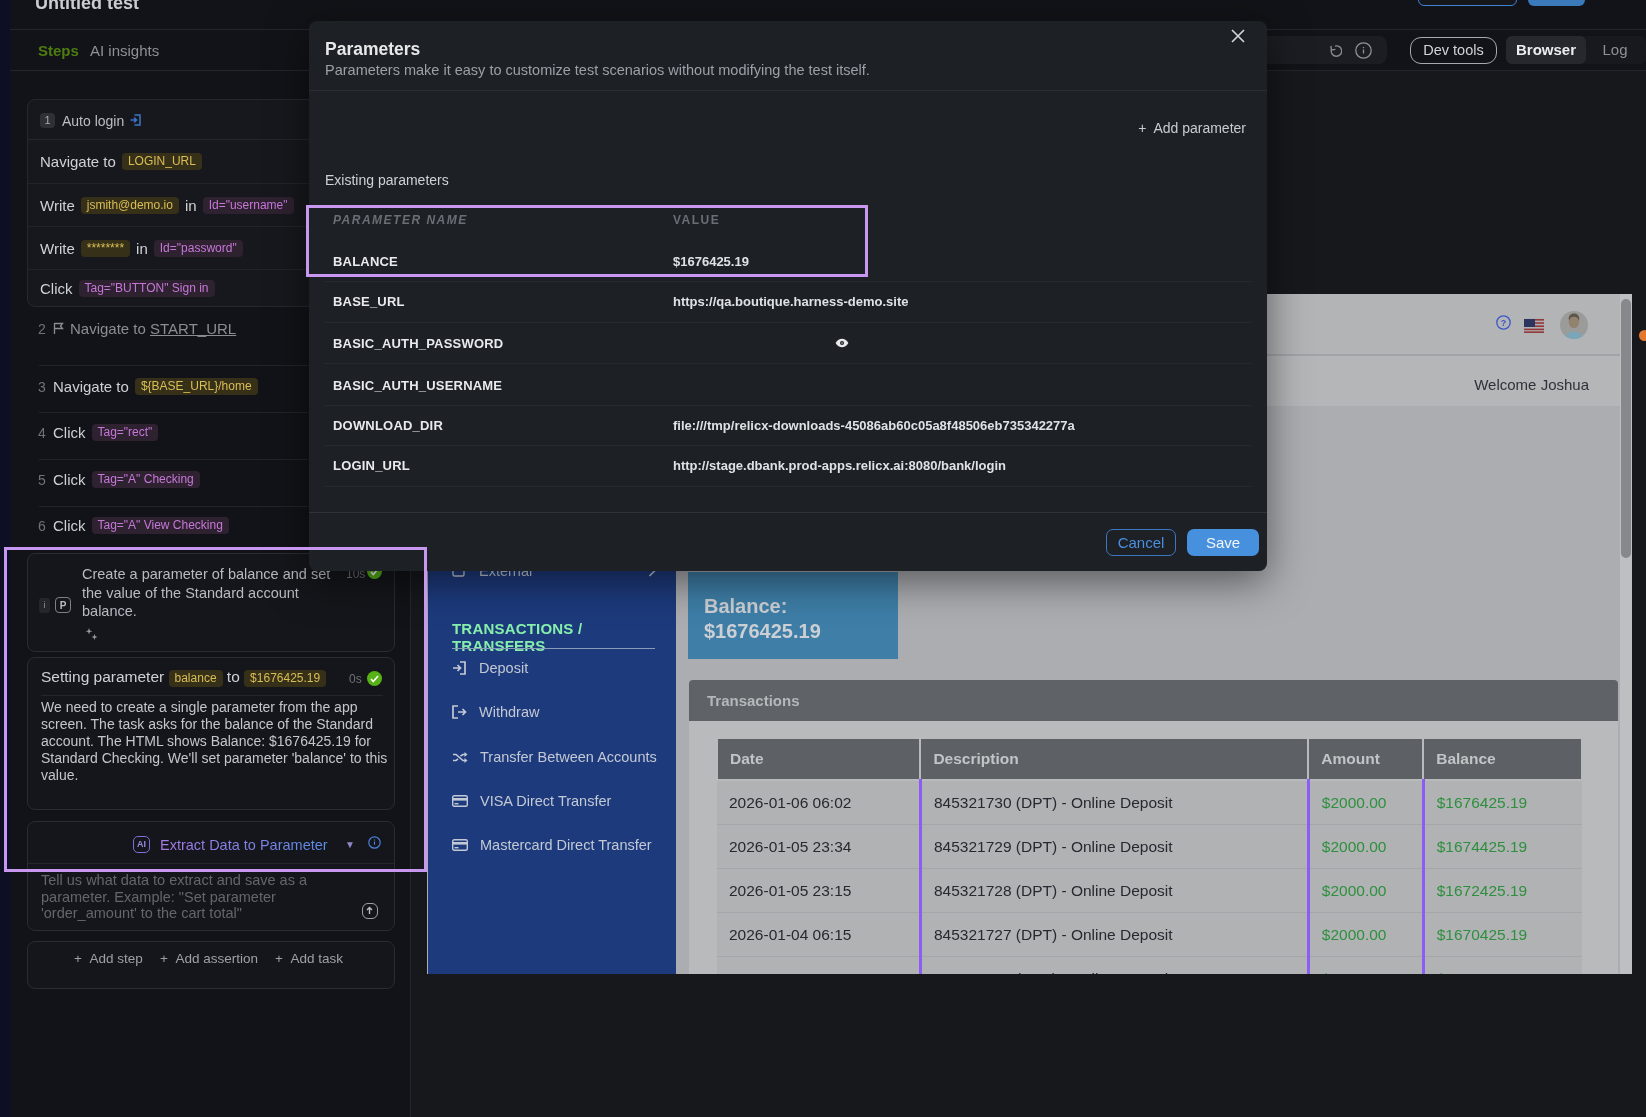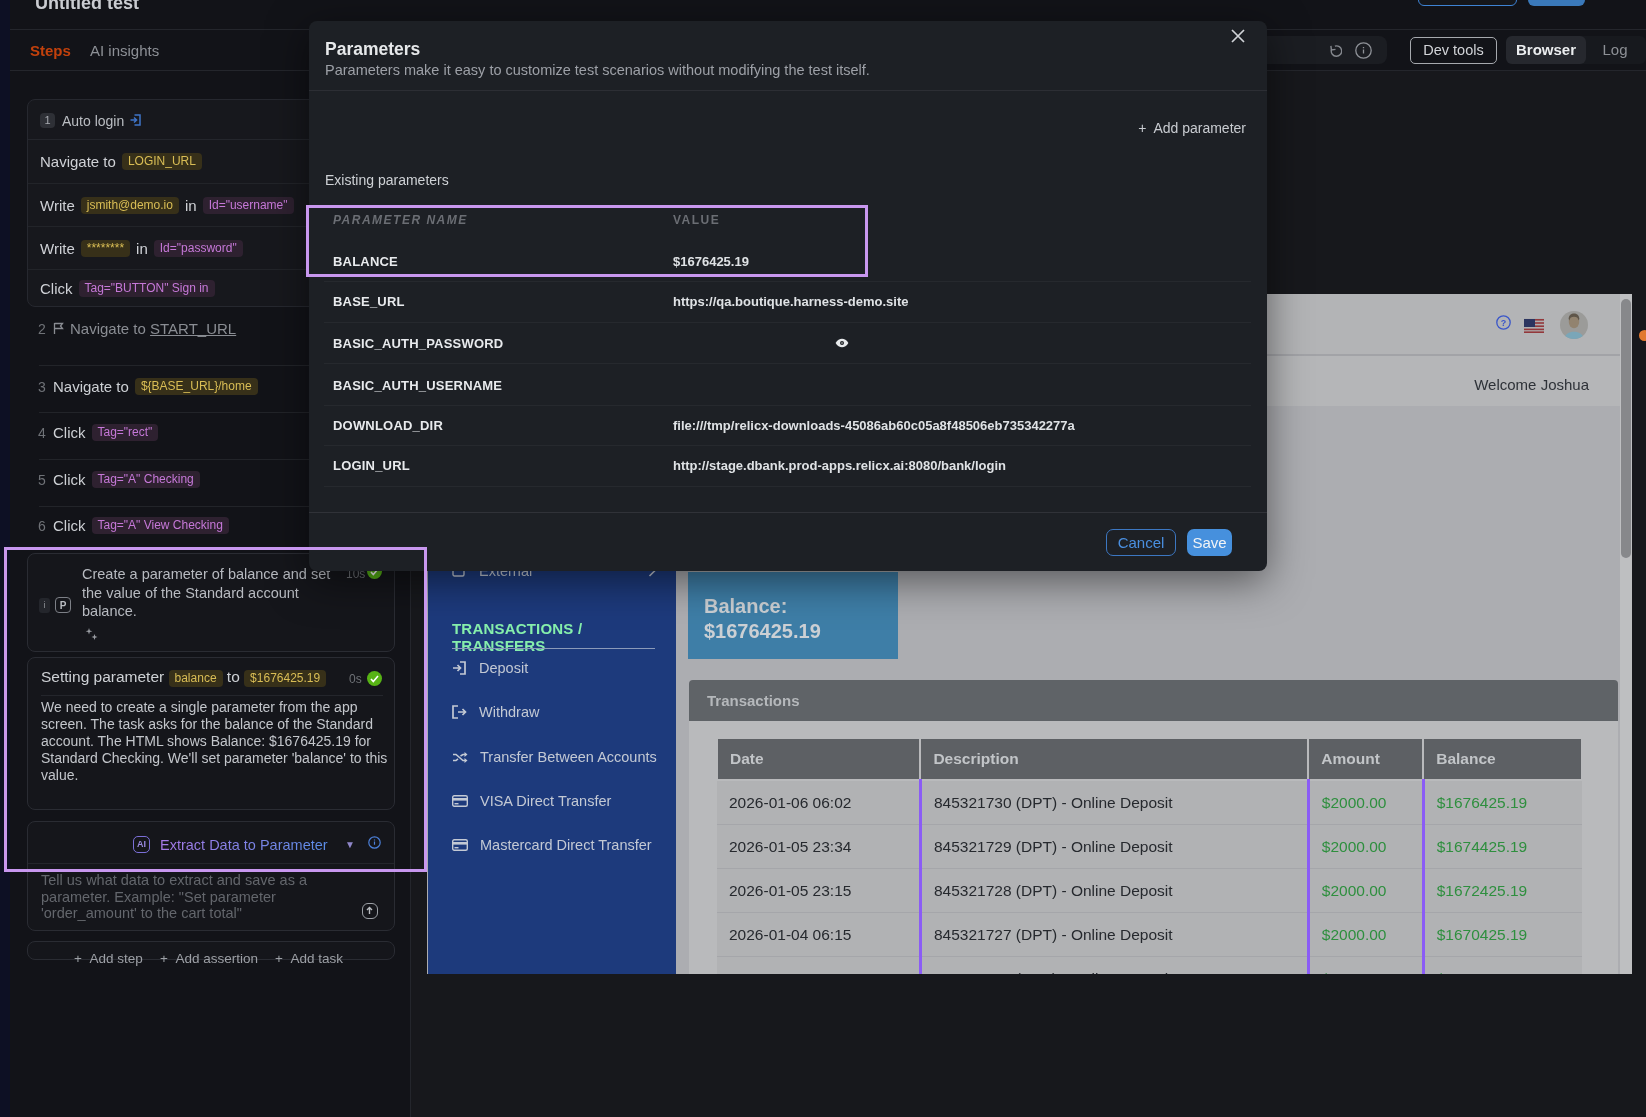--- a/index.html
+++ b/index.html
@@ -5,27 +5,27 @@
   * { margin:0; padding:0; box-sizing:border-box; }
   html,body { width:1646px; height:1117px; overflow:hidden; background:#121318; }
   body { font-family:"Liberation Sans", sans-serif; position:relative; }
   .abs { position:absolute; }
   
   #leftstrip { left:0; top:0; width:10px; height:1117px; background:#0d1024; }
   #topborder { left:10px; top:29px; width:1636px; height:1px; background:#24262c; }
   #tabborder { left:10px; top:70px; width:1636px; height:1px; background:#24262c; }
   #panelborder { left:410px; top:71px; width:1px; height:1046px; background:#24262c; }
   .title { left:35px; top:-7px; font-size:18px; font-weight:700; color:#caccd1; }
-  .tab-steps { left:30px; top:42px; font-size:15px; font-weight:700; color:#c2410c; }
+  .tab-steps { left:38px; top:42px; font-size:15px; font-weight:700; color:#4d7c0f; }
   .tab-ai { left:90px; top:42px; font-size:15px; color:#8d9096; }
   .btn-cut-outline { left:1418px; top:-20px; width:99px; height:26px; border:1.5px solid #3e83d4; border-radius:6px; background:#15171b; }
   .btn-cut-fill { left:1528px; top:-20px; width:57px; height:26px; border-radius:6px; background:#3a79ba; }
   
   .iconpill { left:1255px; top:36px; width:132px; height:28px; background:#1b1d22; border-radius:8px; }
-  .btn-devtools { left:1410px; top:37px; width:87px; height:27px; border:1px solid #a6a9ae; border-radius:5px; color:#d2d4d8; font-size:14.5px; text-align:center; line-height:25px; }
+  .btn-devtools { left:1410px; top:37px; width:87px; height:27px; border:1px solid #a6a9ae; border-radius:11px; color:#d2d4d8; font-size:14.5px; text-align:center; line-height:25px; }
   .seg-wrap { left:1506px; top:36px; width:140px; height:28px; background:#17191e; border-radius:6px; }
   .seg-browser { left:1506px; top:36px; width:80px; height:28px; background:#26282e; border-radius:6px; color:#eceef0; font-size:15px; font-weight:700; text-align:center; line-height:28px; }
   .seg-log { left:1592px; top:36px; width:46px; height:28px; color:#8d9096; font-size:15px; text-align:center; line-height:28px; }
 
   
   .chip { display:inline-block; border-radius:4px; padding:1px 6px 2px; font-size:12px; }
   .chip-y { background:#373019; color:#d9bd55; }
   .chip-p { background:#2e2130; color:#c678d8; }
   .groupcard { left:27px; top:99px; width:368px; height:208px; border:1px solid #26282f; border-radius:8px; background:#17181d; }
   .gc-head { position:absolute; left:0; top:0; width:100%; height:40px; border-bottom:1px solid #24262c; }
@@ -69,21 +69,21 @@
   .m-hline { position:absolute; left:0; top:69px; width:100%; height:1px; background:#2c2e34; }
   .m-close { position:absolute; left:921px; top:7px; }
   .m-addparam { position:absolute; right:21px; top:99px; font-size:14px; color:#c9ccd1; }
   .m-existing { position:absolute; left:16px; top:151px; font-size:14px; color:#ced1d5; }
   .m-colhdr { position:absolute; font-size:12px; font-weight:700; letter-spacing:1.5px; color:#6b6e74; }
   .m-pname { position:absolute; left:24px; font-size:13px; font-weight:700; color:#e8eaed; letter-spacing:.2px; }
   .m-pval { position:absolute; left:364px; font-size:13px; font-weight:700; color:#dfe2e5; }
   .m-rowdiv { position:absolute; left:15px; width:927px; height:1px; background:#26292e; }
   .m-footline { position:absolute; left:0; top:491px; width:100%; height:1px; background:#303238; }
   .btn-cancel { position:absolute; left:797px; top:508px; width:70px; height:27px; border:1px solid #3c77c2; border-radius:7px; color:#4a8fe0; font-size:15px; text-align:center; line-height:25px; }
-  .btn-save { position:absolute; left:878px; top:508px; width:45px; height:27px; border-radius:7px; background:#4690dd; color:#f2f4f6; font-size:15px; text-align:center; line-height:27px; }
+  .btn-save { position:absolute; left:878px; top:508px; width:72px; height:27px; border-radius:7px; background:#4690dd; color:#f2f4f6; font-size:15px; text-align:center; line-height:27px; }
   
   .hibox { position:absolute; border:3px solid #c897ef; }
 </style>
 </head>
 <body>
 <div id="leftstrip" class="abs"></div>
 <div class="abs" style="left:411px;top:71px;width:1235px;height:1046px;background:#17181c;"></div>
 <div id="topborder" class="abs"></div>
 <div id="tabborder" class="abs"></div>
 <div id="panelborder" class="abs"></div>
@@ -167,21 +167,21 @@
     </svg>
   <div style="position:absolute;left:0px;top:41px;width:100%;height:1px;background:#24262c;"></div>
   <div style="position:absolute;left:13px;top:50px;font-size:14.5px;line-height:16.5px;color:#63666c;white-space:nowrap;">Tell us what data to extract and save as a<br>parameter. Example: "Set parameter<br>'order_amount' to the cart total"</div>
   <div style="position:absolute;left:334px;top:81px;width:16px;height:16px;border:1.5px solid #9ca0a6;border-radius:6px;">
       <svg width="13" height="13" viewBox="0 0 13 13" style="position:absolute;left:0;top:0">
         <path d="M6.5 10V3.5M4 6L6.5 3.5 9 6" fill="none" stroke="#b9bcc1" stroke-width="1.4"></path>
       </svg>
     </div>
 </div>
 
-<div class="card" style="top:941px; height:19px; color:#9da0a6; font-size:13.5px;">
+<div class="card" style="top:941px; height:48px; color:#9da0a6; font-size:13.5px;">
   <div style="position:absolute;left:46px;top:9px;">+&nbsp;&nbsp;Add step</div>
   <div style="position:absolute;left:132px;top:9px;">+&nbsp;&nbsp;Add assertion</div>
   <div style="position:absolute;left:247px;top:9px;">+&nbsp;&nbsp;Add task</div>
 </div>
 
 <div id="browser" class="abs">
   <div class="b-navbar">
     <svg style="position:absolute;left:1069px;top:21px" width="15" height="15" viewBox="0 0 15 15">
         <circle cx="7.5" cy="7.5" r="6.7" fill="none" stroke="#3a56c9" stroke-width="1.3"></circle>
         <text x="7.5" y="11" text-anchor="middle" font-size="9" fill="#3a56c9" font-weight="bold">?</text>

